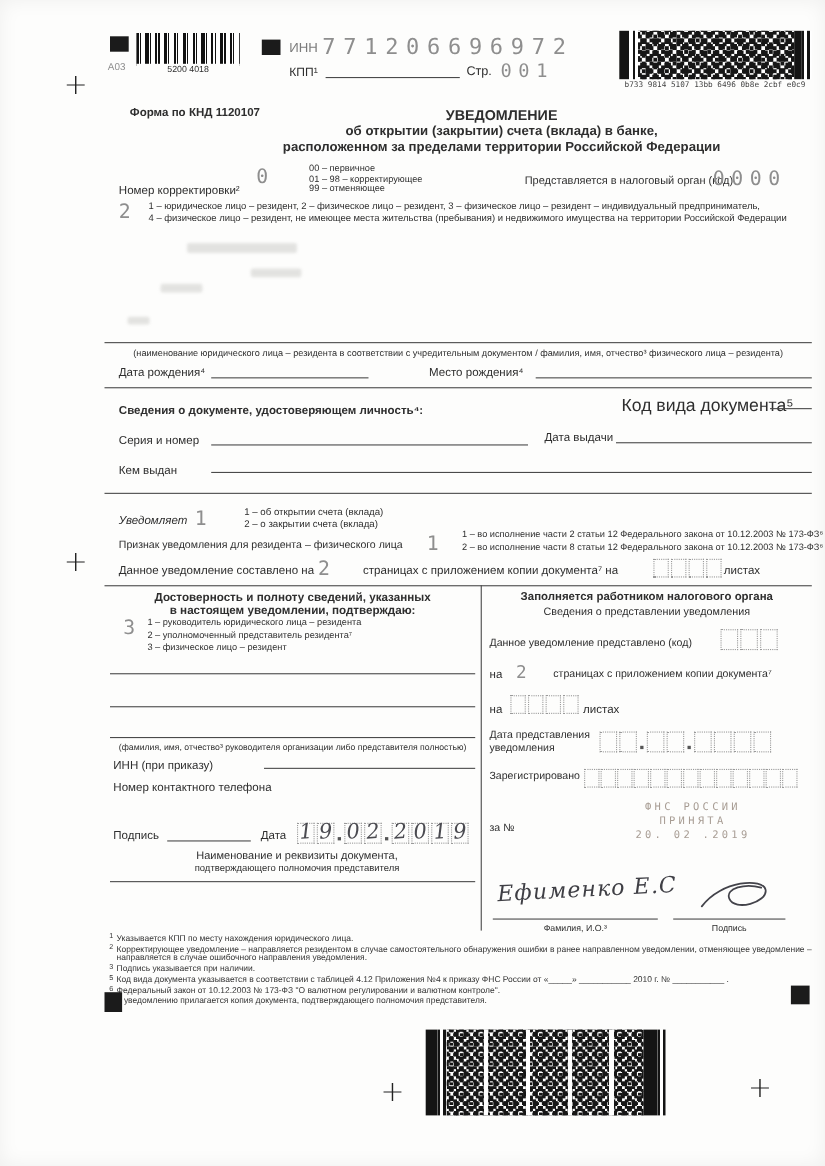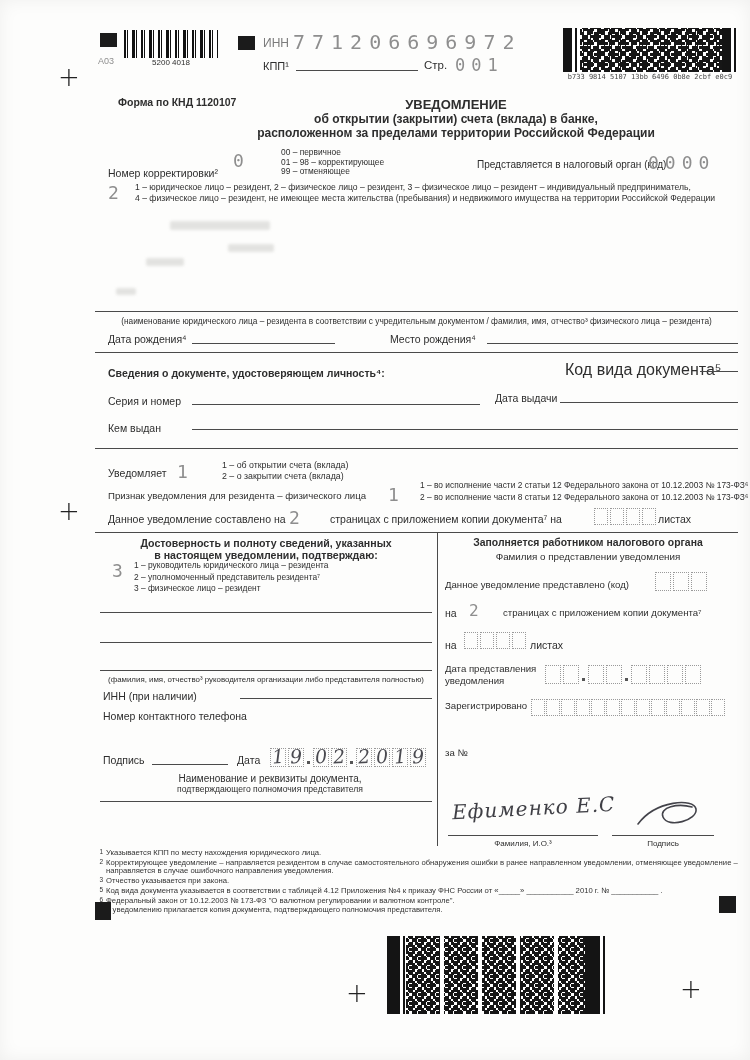--- a/index.html
+++ b/index.html
@@ -115,21 +115,21 @@
   <div class="abs" style="left:565px;top:361px;font-size:16px;">Код вида документа⁵</div>
   <div class="line" style="left:700px;top:371px;width:38px;"></div>
   <div class="abs lbl" style="left:108px;top:395px;">Серия и номер</div>
   <div class="line" style="left:192px;top:404px;width:288px;"></div>
   <div class="abs lbl" style="left:495px;top:392px;">Дата выдачи</div>
   <div class="line" style="left:560px;top:402px;width:178px;"></div>
   <div class="abs lbl" style="left:108px;top:422px;">Кем выдан</div>
   <div class="line" style="left:192px;top:429px;width:546px;"></div>
   <div class="line" style="left:95px;top:448px;width:643px;"></div>
 
-  <div class="abs lbl" style="left:108px;top:467px;">Уведомляет</div>
+  <div class="abs lbl" style="left:108px;top:467px;font-style:italic;">Уведомляет</div>
   <div class="abs val" style="left:177px;top:461px;">1</div>
   <div class="abs" style="left:222px;top:460px;font-size:8.8px;line-height:11px;">
     <div>1 – об открытии счета (вклада)</div>
     <div>2 – о закрытии счета (вклада)</div>
   </div>
   <div class="abs" style="left:108px;top:490px;font-size:9.6px;">Признак уведомления для резидента – физического лица</div>
   <div class="abs val" style="left:388px;top:484px;">1</div>
   <div class="abs" style="left:420px;top:479px;font-size:8.4px;line-height:12px;">
     <div>1 – во исполнение части 2 статьи 12 Федерального закона от 10.12.2003 № 173-ФЗ⁶</div>
     <div>2 – во исполнение части 8 статьи 12 Федерального закона от 10.12.2003 № 173-ФЗ⁶</div>
@@ -153,21 +153,21 @@
   <div class="abs val" style="left:112px;top:560px;">3</div>
   <div class="abs" style="left:134px;top:560px;font-size:8.4px;line-height:11.5px;">
     <div>1 – руководитель юридического лица – резидента</div>
     <div>2 – уполномоченный представитель резидента⁷</div>
     <div>3 – физическое лицо – резидент</div>
   </div>
   <div class="line" style="left:100px;top:612px;width:332px;"></div>
   <div class="line" style="left:100px;top:642px;width:332px;"></div>
   <div class="line" style="left:100px;top:670px;width:332px;"></div>
   <div class="abs ctr" style="left:97px;top:675px;width:338px;font-size:7.9px;">(фамилия, имя, отчество³ руководителя организации либо представителя полностью)</div>
-  <div class="abs lbl" style="left:103px;top:690px;">ИНН (при наличии)</div>
+  <div class="abs lbl" style="left:103px;top:690px;">ИНН (при приказу)</div>
   <div class="line" style="left:240px;top:698px;width:192px;"></div>
   <div class="abs lbl" style="left:103px;top:710px;">Номер контактного телефона</div>
   <div class="abs lbl" style="left:103px;top:754px;">Подпись</div>
   <div class="line" style="left:152px;top:764px;width:76px;"></div>
   <div class="abs lbl" style="left:237px;top:754px;">Дата</div>
   <div class="cellrow" style="left:270px;top:748px;">
     <span class="cell hwcell">
         <span class="hw">1</span>
       </span>
     <span class="cell hwcell">
@@ -192,21 +192,21 @@
       </span>
     <span class="cell hwcell">
         <span class="hw">9</span>
       </span>
   </div>
   <div class="abs ctr" style="left:110px;top:773px;width:320px;font-size:10px;">Наименование и реквизиты документа,</div>
   <div class="abs ctr" style="left:110px;top:784px;width:320px;font-size:8.6px;">подтверждающего полномочия представителя</div>
   <div class="line" style="left:100px;top:801px;width:332px;"></div>
 
   <div class="abs b ctr" style="left:440px;top:537px;width:296px;font-size:10.4px;">Заполняется работником налогового органа</div>
-  <div class="abs ctr" style="left:440px;top:551px;width:296px;font-size:9.8px;">Фамилия о представлении уведомления</div>
+  <div class="abs ctr" style="left:440px;top:551px;width:296px;font-size:9.8px;">Сведения о представлении уведомления</div>
   <div class="abs" style="left:445px;top:579px;font-size:9.6px;">Данное уведомление представлено (код)</div>
   <div class="cellrow" style="left:655px;top:572px;">
     <span class="cell"></span>
       <span class="cell"></span>
       <span class="cell"></span>
   </div>
   <div class="abs lbl" style="left:445px;top:607px;">на</div>
   <div class="abs val" style="left:469px;top:601px;font-size:16px;">2</div>
   <div class="abs" style="left:503px;top:607px;font-size:9.6px;">страницах с приложением копии документа⁷</div>
   <div class="abs lbl" style="left:445px;top:639px;">на</div>
@@ -240,20 +240,25 @@
       <span class="cell smc"></span>
     <span class="cell smc"></span>
       <span class="cell smc"></span>
       <span class="cell smc"></span>
       <span class="cell smc"></span>
     <span class="cell smc"></span>
       <span class="cell smc"></span>
       <span class="cell smc"></span>
       <span class="cell smc"></span>
     <span class="cell smc"></span>
+  </div>
+  <div class="abs stamp" style="left:540px;top:727px;width:180px;">
+    <div>ФНС РОССИИ</div>
+    <div>ПРИНЯТА</div>
+    <div>20. 02 .2019</div>
   </div>
   <div class="abs handwriting" style="left:452px;top:796px;font-size:20px;transform:rotate(-3deg);letter-spacing:1px;">Ефименко Е.С</div>
   <div class="line" style="left:448px;top:835px;width:150px;"></div>
   <svg class="abs" style="left:630px;top:798px;" width="80" height="36" viewBox="0 0 80 36">
     <path d="M8 26 C 26 2, 64 0, 66 11 C 68 22, 38 31, 33 19 C 29 9, 48 5, 62 9" stroke="#43434a" fill="none" stroke-width="1.6" stroke-linecap="round"></path>
   </svg>
   <div class="line" style="left:612px;top:835px;width:102px;"></div>
   <div class="abs ctr" style="left:448px;top:839px;width:150px;font-size:8px;">Фамилия, И.О.³</div>
   <div class="abs ctr" style="left:612px;top:839px;width:102px;font-size:8px;">Подпись</div>
 
@@ -261,21 +266,21 @@
     <div class="fn">
         <span class="n">1</span>
         <span>Указывается КПП по месту нахождения юридического лица.</span>
       </div>
     <div class="fn">
         <span class="n">2</span>
         <span>Корректирующее уведомление – направляется резидентом в случае самостоятельного обнаружения ошибки в ранее направленном уведомлении, отменяющее уведомление – направляется в случае ошибочного направления уведомления.</span>
       </div>
     <div class="fn">
         <span class="n">3</span>
-        <span>Отчество указывается при закона.</span>
+        <span>Подпись указывается при наличии.</span>
       </div>
     <div class="fn">
         <span class="n">5</span>
         <span>Код вида документа указывается в соответствии с таблицей 4.12 Приложения №4 к приказу ФНС России от «_____» ___________ 2010 г. № ___________ .</span>
       </div>
     <div class="fn">
         <span class="n">6</span>
         <span>Федеральный закон от 10.12.2003 № 173-ФЗ "О валютном регулировании и валютном контроле".</span>
       </div>
     <div class="fn">

